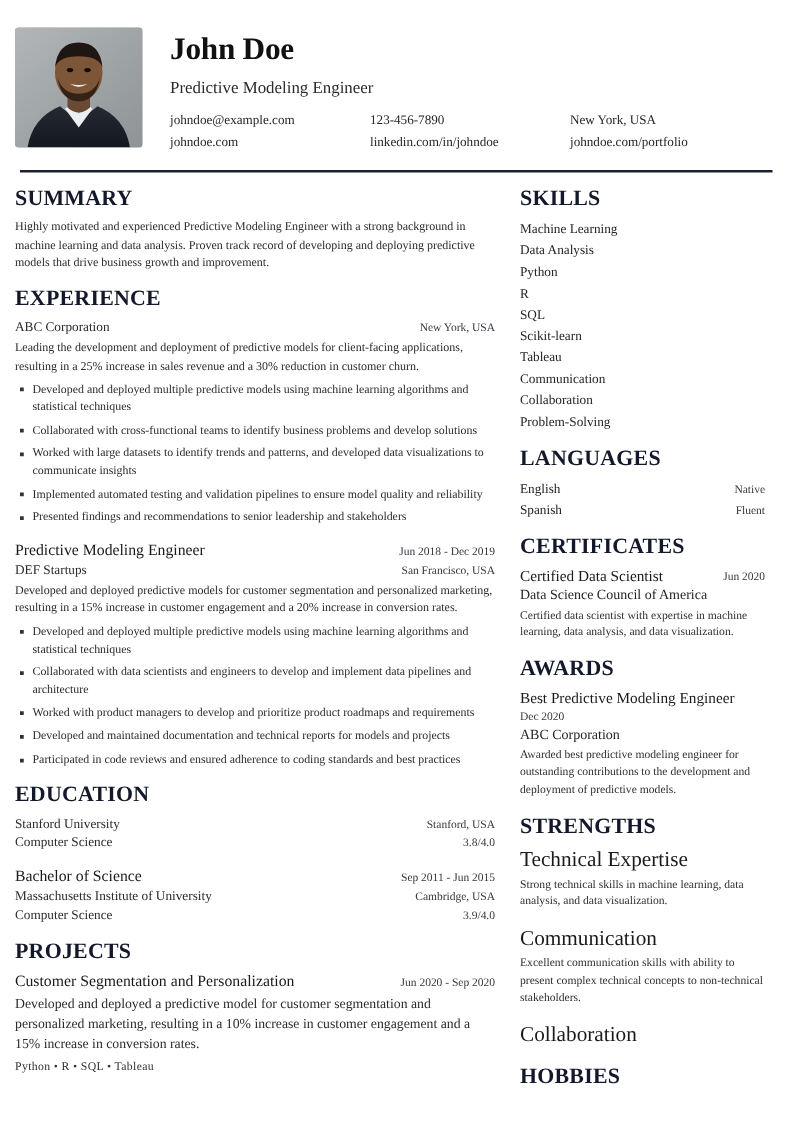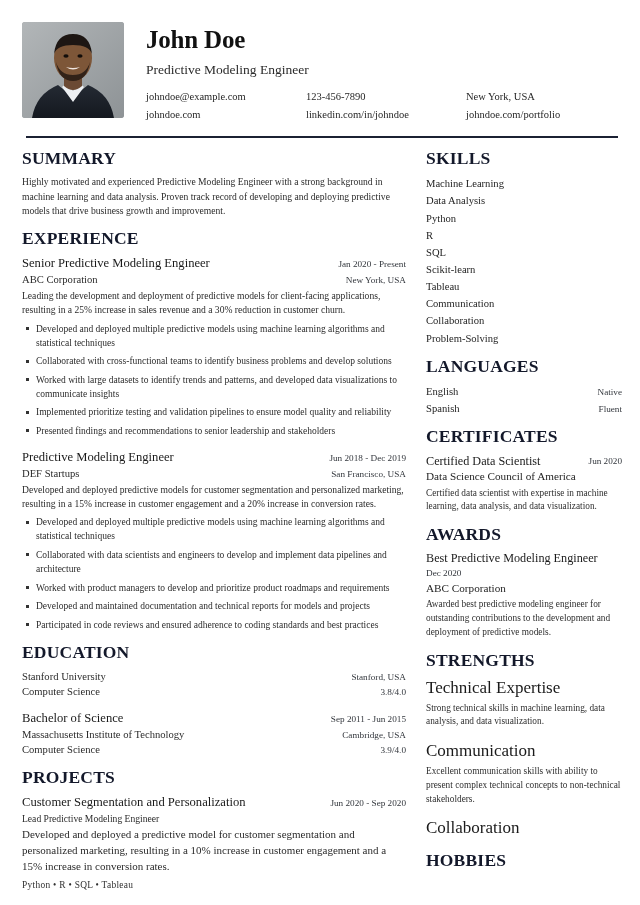--- a/index.html
+++ b/index.html
@@ -8,21 +8,21 @@
     height: 905px;
     background: #ffffff;
     font-family: "Liberation Serif", "DejaVu Serif", serif;
     color: #1a1a1a;
     overflow: hidden;
   }
   .page {
     position: relative;
     width: 640px;
     height: 889px;
-    padding: 22px 18px 0 22px;
+    padding: 22px 18px 0 12px;
   }
 
   
   .header {
     display: flex;
     align-items: flex-start;
     gap: 22px;
     padding-bottom: 10px;
   }
   .photo {
@@ -275,33 +275,29 @@
 
     <div class="col-left">
 
       <h2 class="section">SUMMARY</h2>
       <p class="summary">Highly motivated and experienced Predictive Modeling Engineer with a strong background in machine learning and data analysis. Proven track record of developing and deploying predictive models that drive business growth and improvement.</p>
 
       <h2 class="section">EXPERIENCE</h2>
 
       <div class="entry">
         <div class="entry-row">
-          <div class="entry-title">Senior Predictive Modeling Engineer</div>
-          <div class="entry-meta">Jan 2020 - Present</div>
-        </div>
-        <div class="entry-row">
           <div class="entry-sub">ABC Corporation</div>
           <div class="entry-meta">New York, USA</div>
         </div>
         <div class="entry-desc">Leading the development and deployment of predictive models for client-facing applications, resulting in a 25% increase in sales revenue and a 30% reduction in customer churn.</div>
         <ul class="bullets">
           <li>Developed and deployed multiple predictive models using machine learning algorithms and statistical techniques</li>
           <li>Collaborated with cross-functional teams to identify business problems and develop solutions</li>
           <li>Worked with large datasets to identify trends and patterns, and developed data visualizations to communicate insights</li>
-          <li>Implemented prioritize testing and validation pipelines to ensure model quality and reliability</li>
+          <li>Implemented automated testing and validation pipelines to ensure model quality and reliability</li>
           <li>Presented findings and recommendations to senior leadership and stakeholders</li>
         </ul>
       </div>
 
       <div class="entry">
         <div class="entry-row">
           <div class="entry-title">Predictive Modeling Engineer</div>
           <div class="entry-meta">Jun 2018 - Dec 2019</div>
         </div>
         <div class="entry-row">
@@ -330,37 +326,36 @@
           <div class="entry-meta">3.8/4.0</div>
         </div>
       </div>
 
       <div class="entry">
         <div class="entry-row">
           <div class="entry-title">Bachelor of Science</div>
           <div class="entry-meta">Sep 2011 - Jun 2015</div>
         </div>
         <div class="entry-row">
-          <div class="entry-sub">Massachusetts Institute of Technology</div>
+          <div class="entry-sub">Massachusetts Institute of University</div>
           <div class="entry-meta">Cambridge, USA</div>
         </div>
         <div class="entry-row">
           <div class="entry-sub">Computer Science</div>
           <div class="entry-meta">3.9/4.0</div>
         </div>
       </div>
 
       <h2 class="section">PROJECTS</h2>
 
       <div class="entry">
         <div class="entry-row">
           <div class="entry-title">Customer Segmentation and Personalization</div>
           <div class="entry-meta">Jun 2020 - Sep 2020</div>
         </div>
-        <div class="entry-role-small">Lead Predictive Modeling Engineer</div>
         <div class="entry-desc" style="font-size:11px;line-height:1.45;">Developed and deployed a predictive model for customer segmentation and personalized marketing, resulting in a 10% increase in customer engagement and a 15% increase in conversion rates.</div>
         <div class="tech-tags">Python  •  R  •  SQL  •  Tableau</div>
       </div>
 
     </div>
 
     <div class="col-right">
 
       <h2 class="section">SKILLS</h2>
       <div>

